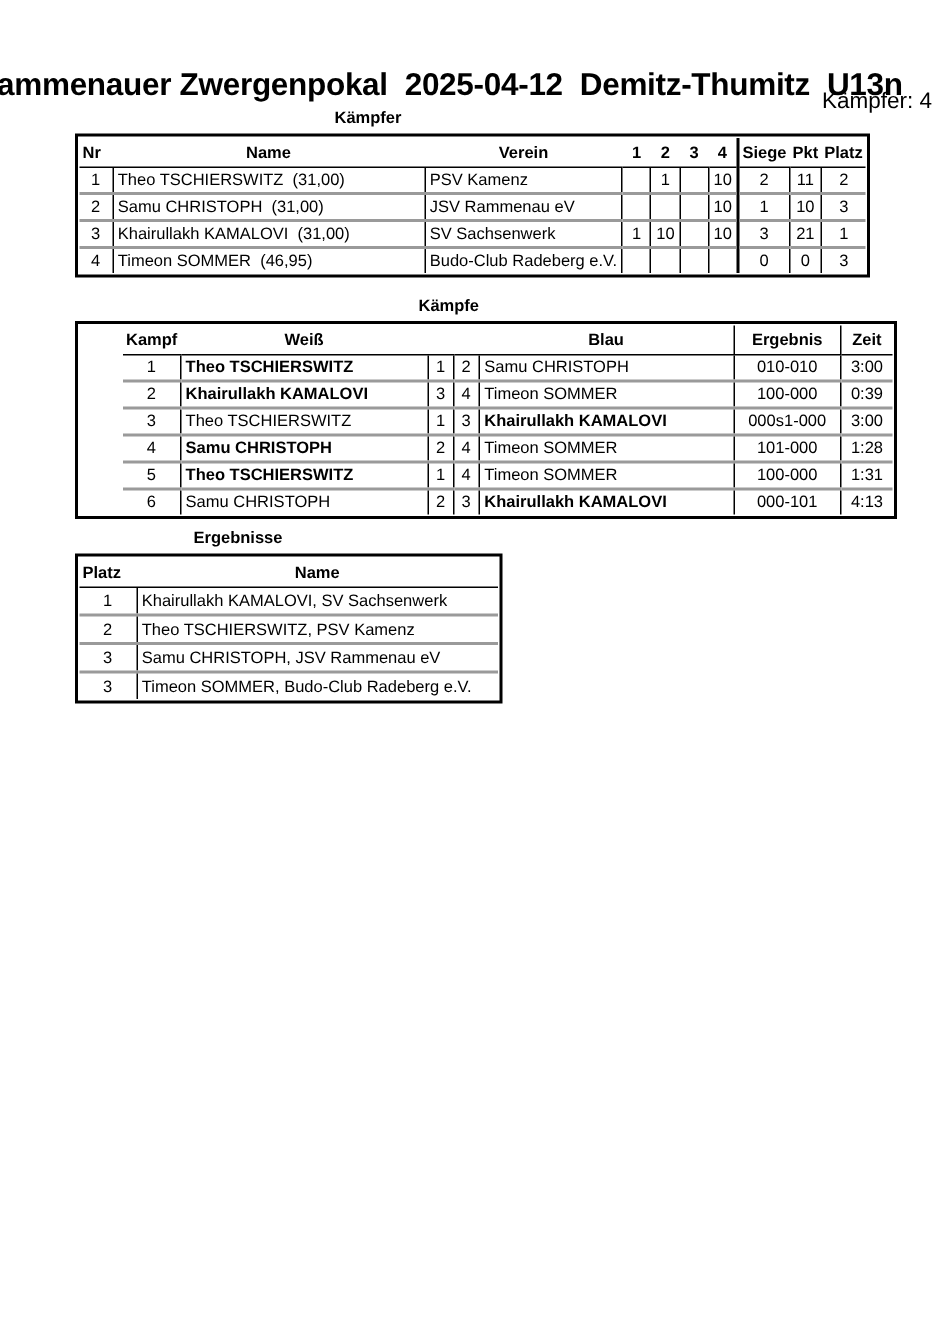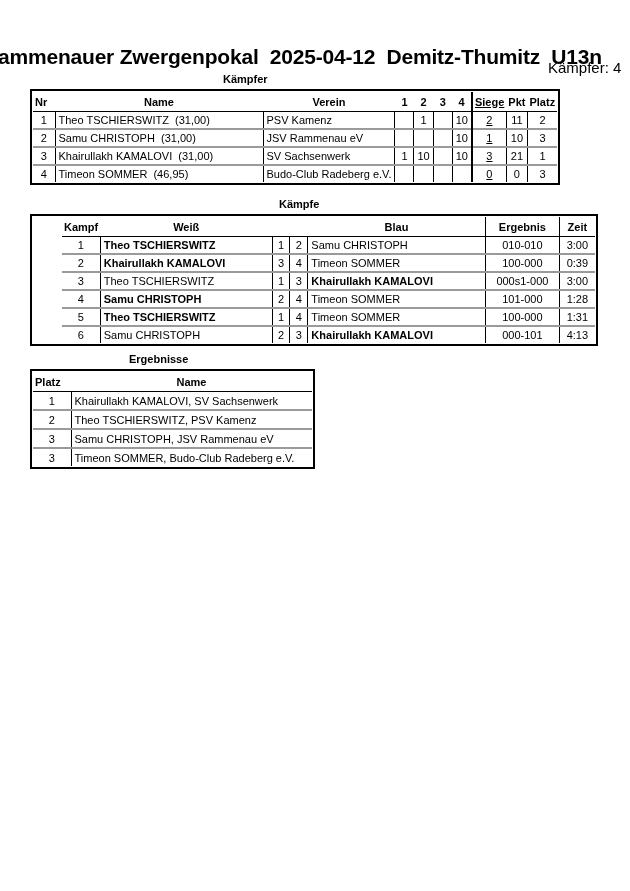--- a/index.html
+++ b/index.html
@@ -15,21 +15,21 @@
     font-size:21px; font-weight:bold; white-space:pre; letter-spacing:-0.2px;
   }
   .fighter-count {
     position:absolute; top:59px; left:548px; font-size:15px; white-space:pre;
   }
   .section-title { position:absolute; font-size:11px; font-weight:bold; white-space:pre; }
   #st-fighters { top:73px;  left:223px; }
   #st-bouts    { top:198px; left:279px; }
   #st-results  { top:353px; left:129px; }
 
-  .tframe { position:absolute; border:2px solid #000; padding:1px; background:#fff; }
+  .tframe { position:absolute; border:2px solid #000; padding:1px; background:#fff;margin-left:20px; }
   #fr-fighters { top:89px;  left:30px; }
   #fr-bouts    { top:214px; left:30px;padding-left:30px; }
   #fr-results  { top:369px; left:30px; }
 
   table { border-collapse:collapse; table-layout:fixed; }
   th {
     font-size:11px; font-weight:bold; height:19px;
     border-bottom:1px solid #000; padding:0 2px;
     text-align:center; white-space:pre; overflow:visible;
   }
@@ -39,21 +39,21 @@
   }
   #fr-results td { height:17px; }
 
   tbody td { border-left:1px solid #000; }
   tbody td:first-child { border-left:none; }
   tbody tr + tr td { border-top:2px solid #9a9a9a; }
 
   .l { text-align:left; }
   th.h-left { text-align:left; }
   .b { font-weight:bold; }
-  td.bl-thick, th.bl-thick { border-left:2px solid #000;text-decoration:underline; }
+  td.bl-thick, th.bl-thick { border-left:2px solid #000; }
   th.bl-thin { border-left:1px solid #000; }
 </style>
 </head>
 <body>
 
 <div class="page">
 
   <div class="doc-title">ammenauer Zwergenpokal  2025-04-12  Demitz-Thumitz  U13n</div>
   <div class="fighter-count">Kämpfer: 4</div>
 

